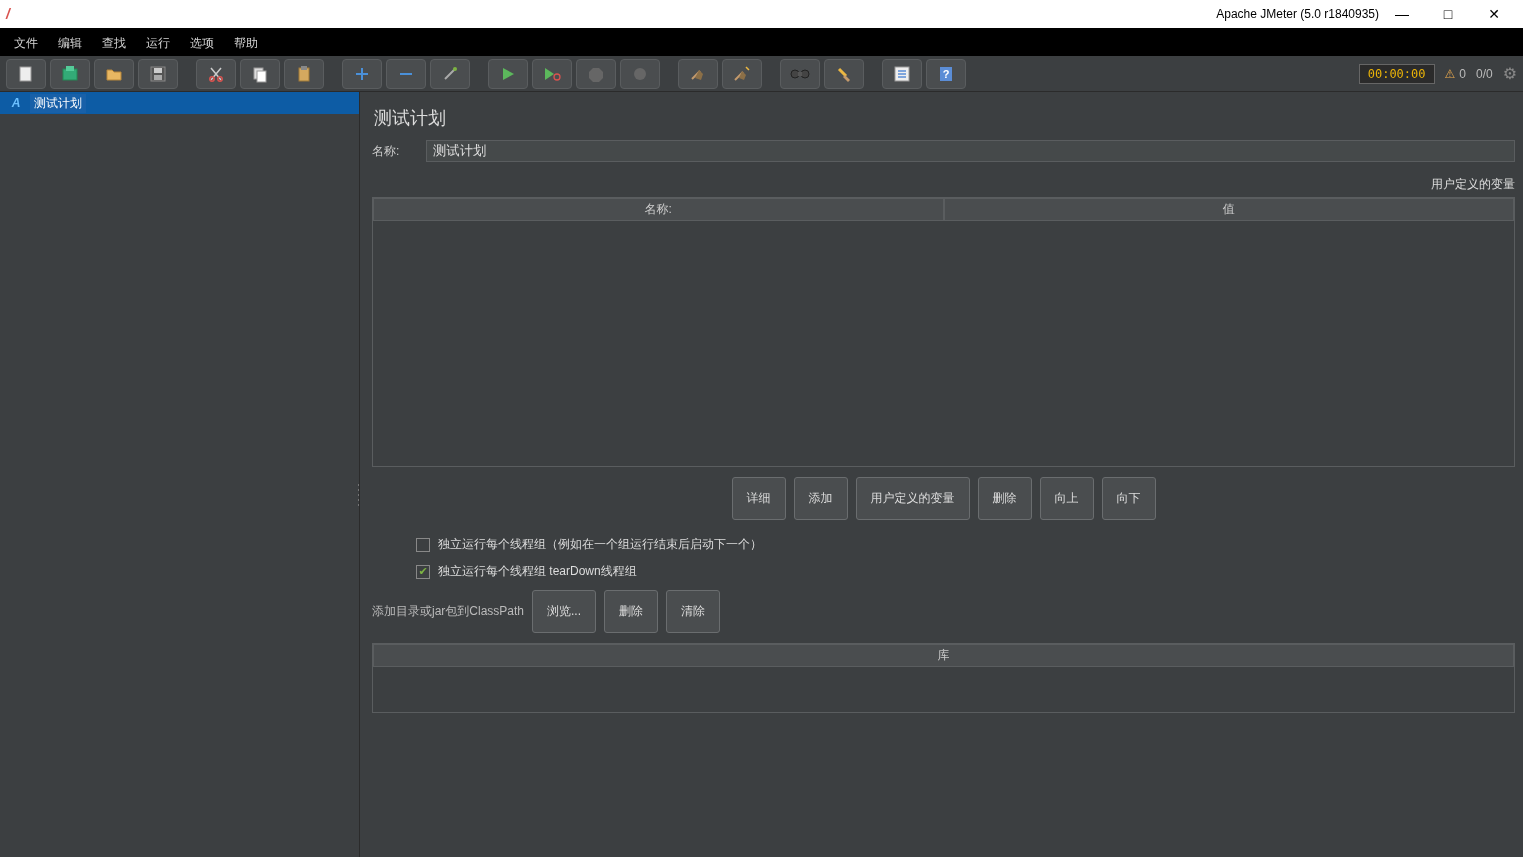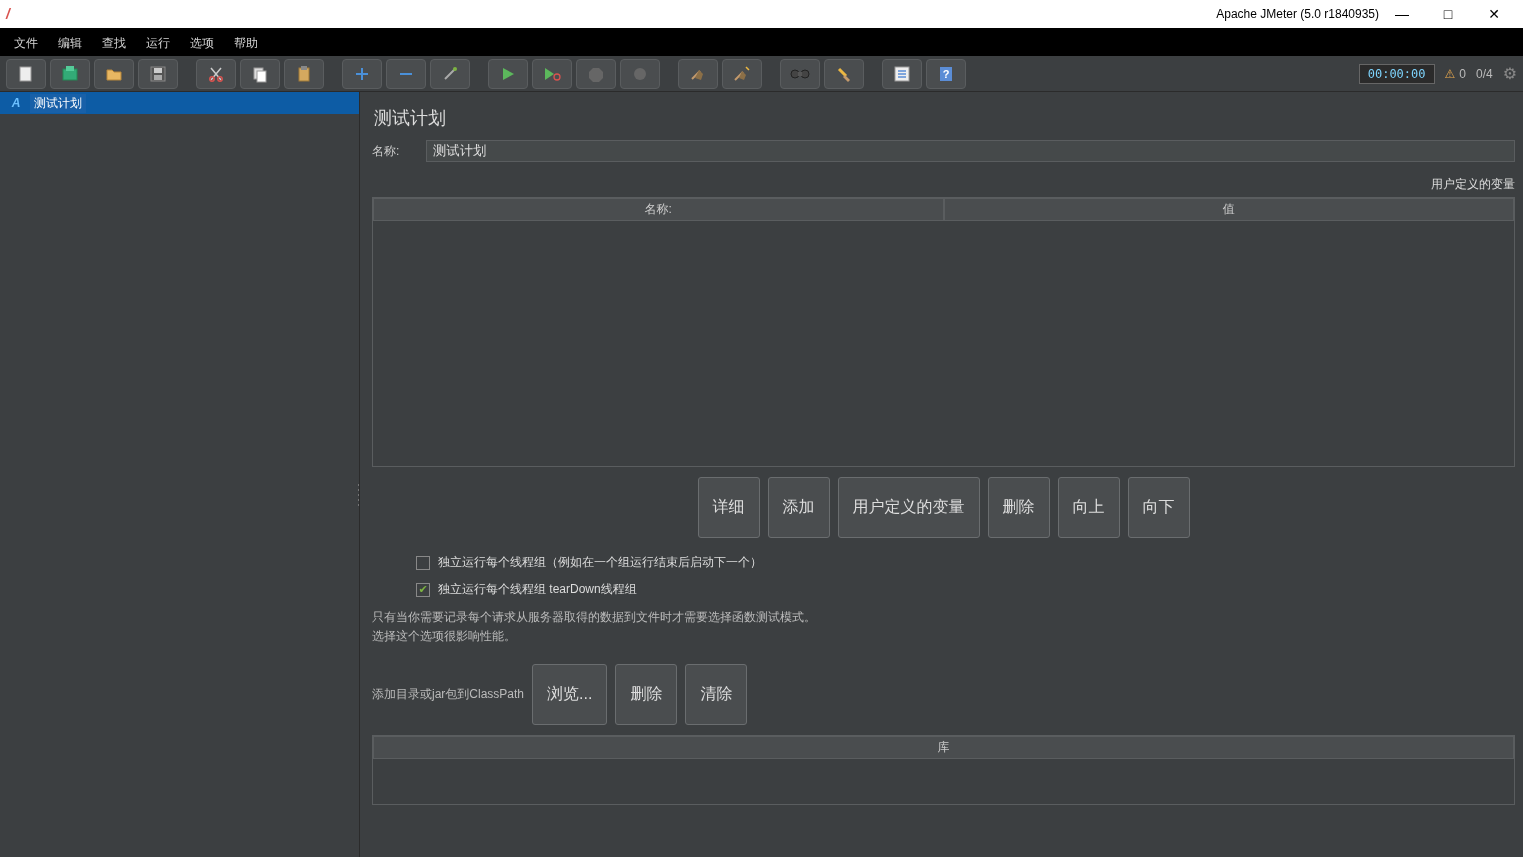--- a/index.html
+++ b/index.html
@@ -66,21 +66,21 @@
     margin-left: auto;
     display: flex;
     align-items: center;
     gap: 10px;
   }
   .timer-box {
     background: #2b2b2b;
     border: 1px solid #666;
     padding: 2px 8px;
     font-family: monospace;
-    color: #7dd3fc;
+    color: #eab308;
   }
   .warn-badge { display:flex; align-items:center; gap:4px; color:#bbb; }
   .warn-triangle { color: #f0ad4e; }
   .gear { color:#888; font-size:16px; }
   
   .body-split { flex:1; display:flex; overflow:hidden; }
   .tree-panel {
     width: 360px;
     background: #3c3f41;
     border-right: 1px solid #2b2b2b;
@@ -161,23 +161,23 @@
   .btn-row {
     display:flex;
     justify-content:center;
     gap:8px;
     margin-bottom:16px;
   }
   .btn {
     background:#4a4d4f;
     border:1px solid #6a6d6f;
     color:#ddd;
-    padding:19px 14px;
+    padding:12px 14px;
     border-radius:3px;
-    font-size:16px;
+    font-size:12px;
   }
   .check-row{
     display:flex; align-items:center; gap:8px;
     margin-bottom:10px;
     color:#ddd;
     padding-left:44px;
   }
   .chk{
     width:14px;height:14px;
     border:1px solid #888;
@@ -350,21 +350,21 @@
         <text x="9" y="13" text-anchor="middle" fill="#fff" font-size="11" font-weight="bold">?</text>
       </svg>
   </div>
 
   <div class="toolbar-right">
     <div class="timer-box">00:00:00</div>
     <div class="warn-badge">
       <span class="warn-triangle">⚠</span>
       <span>0</span>
     </div>
-    <div>0/4</div>
+    <div>0/0</div>
     <div class="gear">⚙</div>
   </div>
 </div>
 
 <div class="body-split">
 
   <div class="tree-panel">
     <div class="tree-node">
       <span class="tree-icon">A</span>
       <span class="tree-label-box">测试计划</span>
@@ -407,24 +407,20 @@
 
     <div class="check-row">
       <span class="chk"></span>
       <span>独立运行每个线程组（例如在一个组运行结束后启动下一个）</span>
     </div>
     <div class="check-row">
       <span class="chk checked"></span>
       <span>独立运行每个线程组 tearDown线程组</span>
     </div>
 
-    <div class="hint-text">
-      <div>只有当你需要记录每个请求从服务器取得的数据到文件时才需要选择函数测试模式。</div>
-      <div>选择这个选项很影响性能。</div>
-    </div>
 
     <div class="classpath-row">
       <span>添加目录或jar包到ClassPath</span>
       <button class="btn">浏览...</button>
       <button class="btn">删除</button>
       <button class="btn">清除</button>
     </div>
 
     <div class="lib-table">
       <div class="lib-head">库</div>

